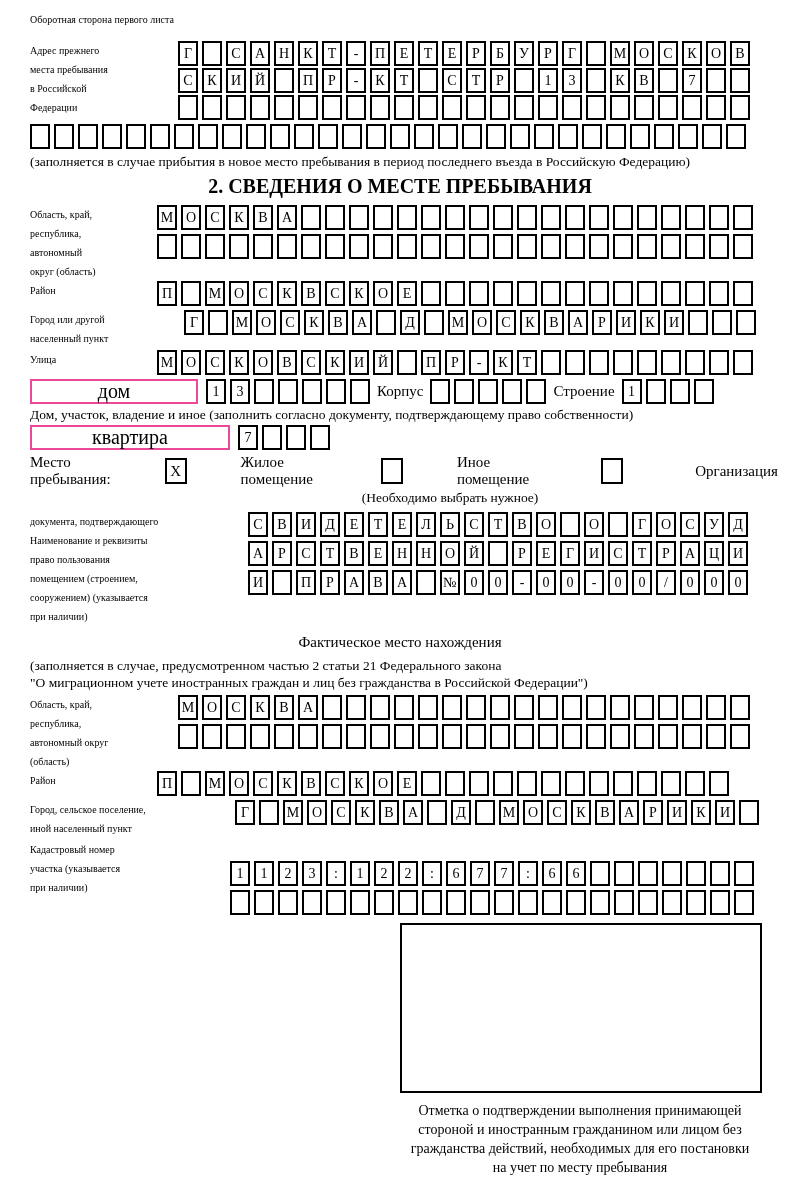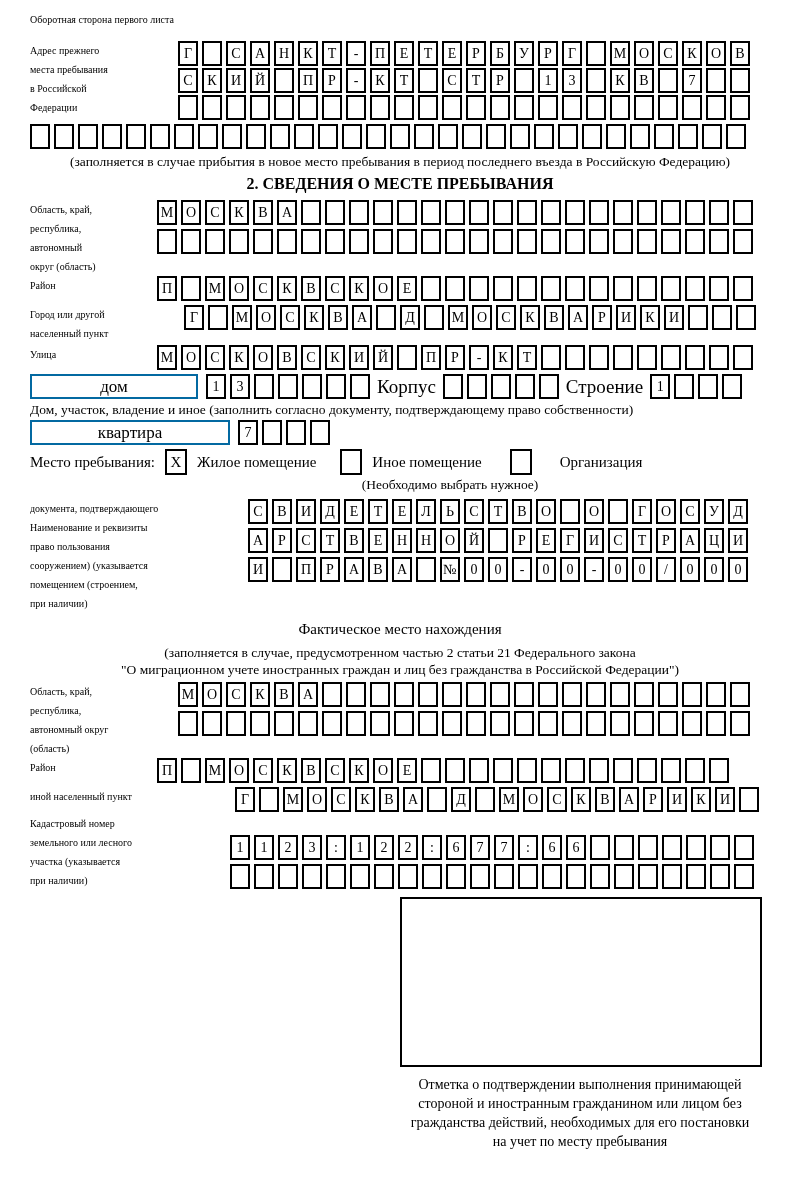--- a/index.html
+++ b/index.html
@@ -11,32 +11,32 @@
   .flabel{font-size:10px;line-height:19px;flex:0 0 auto;}
   .w127{width:127px;} .w148{width:148px;} .w154{width:154px;}
   .w218{width:218px;} .w205{width:205px;} .w200{width:200px;}
   .cells{display:flex;gap:4px;flex:0 0 auto;}
   .cell{flex:0 0 auto;width:16px;height:21px;border:2px solid #000;
         font-size:14px;line-height:21px;text-align:center;overflow:hidden;}
   .rows .cells{margin-bottom:4px;}
   .addrrows .cells{margin-bottom:2px;}
   .fullrow{margin:2px 0 4px 0;}
   .caption{font-size:13.5px;line-height:17px;}
-  .center{text-align:center;}
-  .h2{font-weight:bold;font-size:16px;text-align:center;margin:5px 0 7px 0;}
+  .center{text-align:left;}
+  .h2{font-weight:bold;font-size:20px;text-align:center;margin:5px 0 7px 0;}
   .h3{font-weight:normal;font-size:15px;text-align:center;margin:8px 0 6px 0;}
   .mb4{margin-bottom:4px;} .mb2{margin-bottom:2px;}
-  .widebox{border:2px solid #0369a1;height:21px;font-size:17px;line-height:21px;
+  .widebox{border:2px solid #ec4899;height:21px;font-size:20px;line-height:21px;
            text-align:center;flex:0 0 auto;}
   .dombox{width:164px;} .kvbox{width:196px;}
-  .inlbl{font-size:19px;line-height:25px;flex:0 0 auto;padding:0 7px;font-family:Liberation Serif, serif;}
+  .inlbl{font-size:15px;line-height:25px;flex:0 0 auto;padding:0 7px;font-family:Liberation Serif, serif;}
   .gap8{width:8px;flex:0 0 auto;}
   .chk{flex:0 0 auto;width:18px;height:22px;border:2px solid #000;
        font-size:15px;line-height:22px;text-align:center;margin:0 10px;}
-  .stayrow{display:flex;align-items:center;font-size:15px;margin:4px 0 2px 0;}
+  .stayrow{display:flex;align-items:center;font-size:15px;margin:4px 0 2px 0;gap:44px;}
   .notecenter{font-size:13.5px;margin:0 0 6px 310px;width:220px;text-align:center;}
   .stampbox{width:358px;height:166px;border:2px solid #000;margin-left:auto;
             margin-right:8px;margin-top:4px;}
   .stampnote{width:460px;margin-left:320px;text-align:center;
              font-size:14px;line-height:19px;margin-top:8px;}
 </style>
 </head>
 <body>
 
 <div class="page">
@@ -377,22 +377,22 @@
     <span class="chk" style="margin-left:28px"></span>
     <span style="margin-left:18px">Организация</span>
   </div>
   <div class="notecenter">(Необходимо выбрать нужное)</div>
 
   <div class="frow">
     <div class="flabel w218">
       <div>документа, подтверждающего</div>
       <div>Наименование и реквизиты</div>
       <div>право пользования</div>
+      <div>помещением (строением,</div>
       <div>сооружением) (указывается</div>
-      <div>помещением (строением,</div>
       <div>при наличии)</div>
     </div>
     <div class="rows">
       <div class="cells">
           <span class="cell">С</span>
           <span class="cell">В</span>
           <span class="cell">И</span>
           <span class="cell">Д</span>
           <span class="cell">Е</span>
           <span class="cell">Т</span>
@@ -553,20 +553,21 @@
         <span class="cell"></span>
         <span class="cell"></span>
         <span class="cell"></span>
         <span class="cell"></span>
         <span class="cell"></span>
       </div>
   </div>
 
   <div class="frow mb2">
     <div class="flabel w205">
+      <div>Город, сельское поселение,</div>
       <div>иной населенный пункт</div>
     </div>
     <div class="cells">
         <span class="cell">Г</span>
         <span class="cell"></span>
         <span class="cell">М</span>
         <span class="cell">О</span>
         <span class="cell">С</span>
         <span class="cell">К</span>
         <span class="cell">В</span>
@@ -584,21 +585,20 @@
         <span class="cell">И</span>
         <span class="cell">К</span>
         <span class="cell">И</span>
         <span class="cell"></span>
       </div>
   </div>
 
   <div class="frow">
     <div class="flabel w200">
       <div>Кадастровый номер</div>
-      <div>земельного или лесного</div>
       <div>участка (указывается</div>
       <div>при наличии)</div>
     </div>
     <div class="rows" style="margin-top:21px">
       <div class="cells">
           <span class="cell">1</span>
           <span class="cell">1</span>
           <span class="cell">2</span>
           <span class="cell">3</span>
           <span class="cell">:</span>

